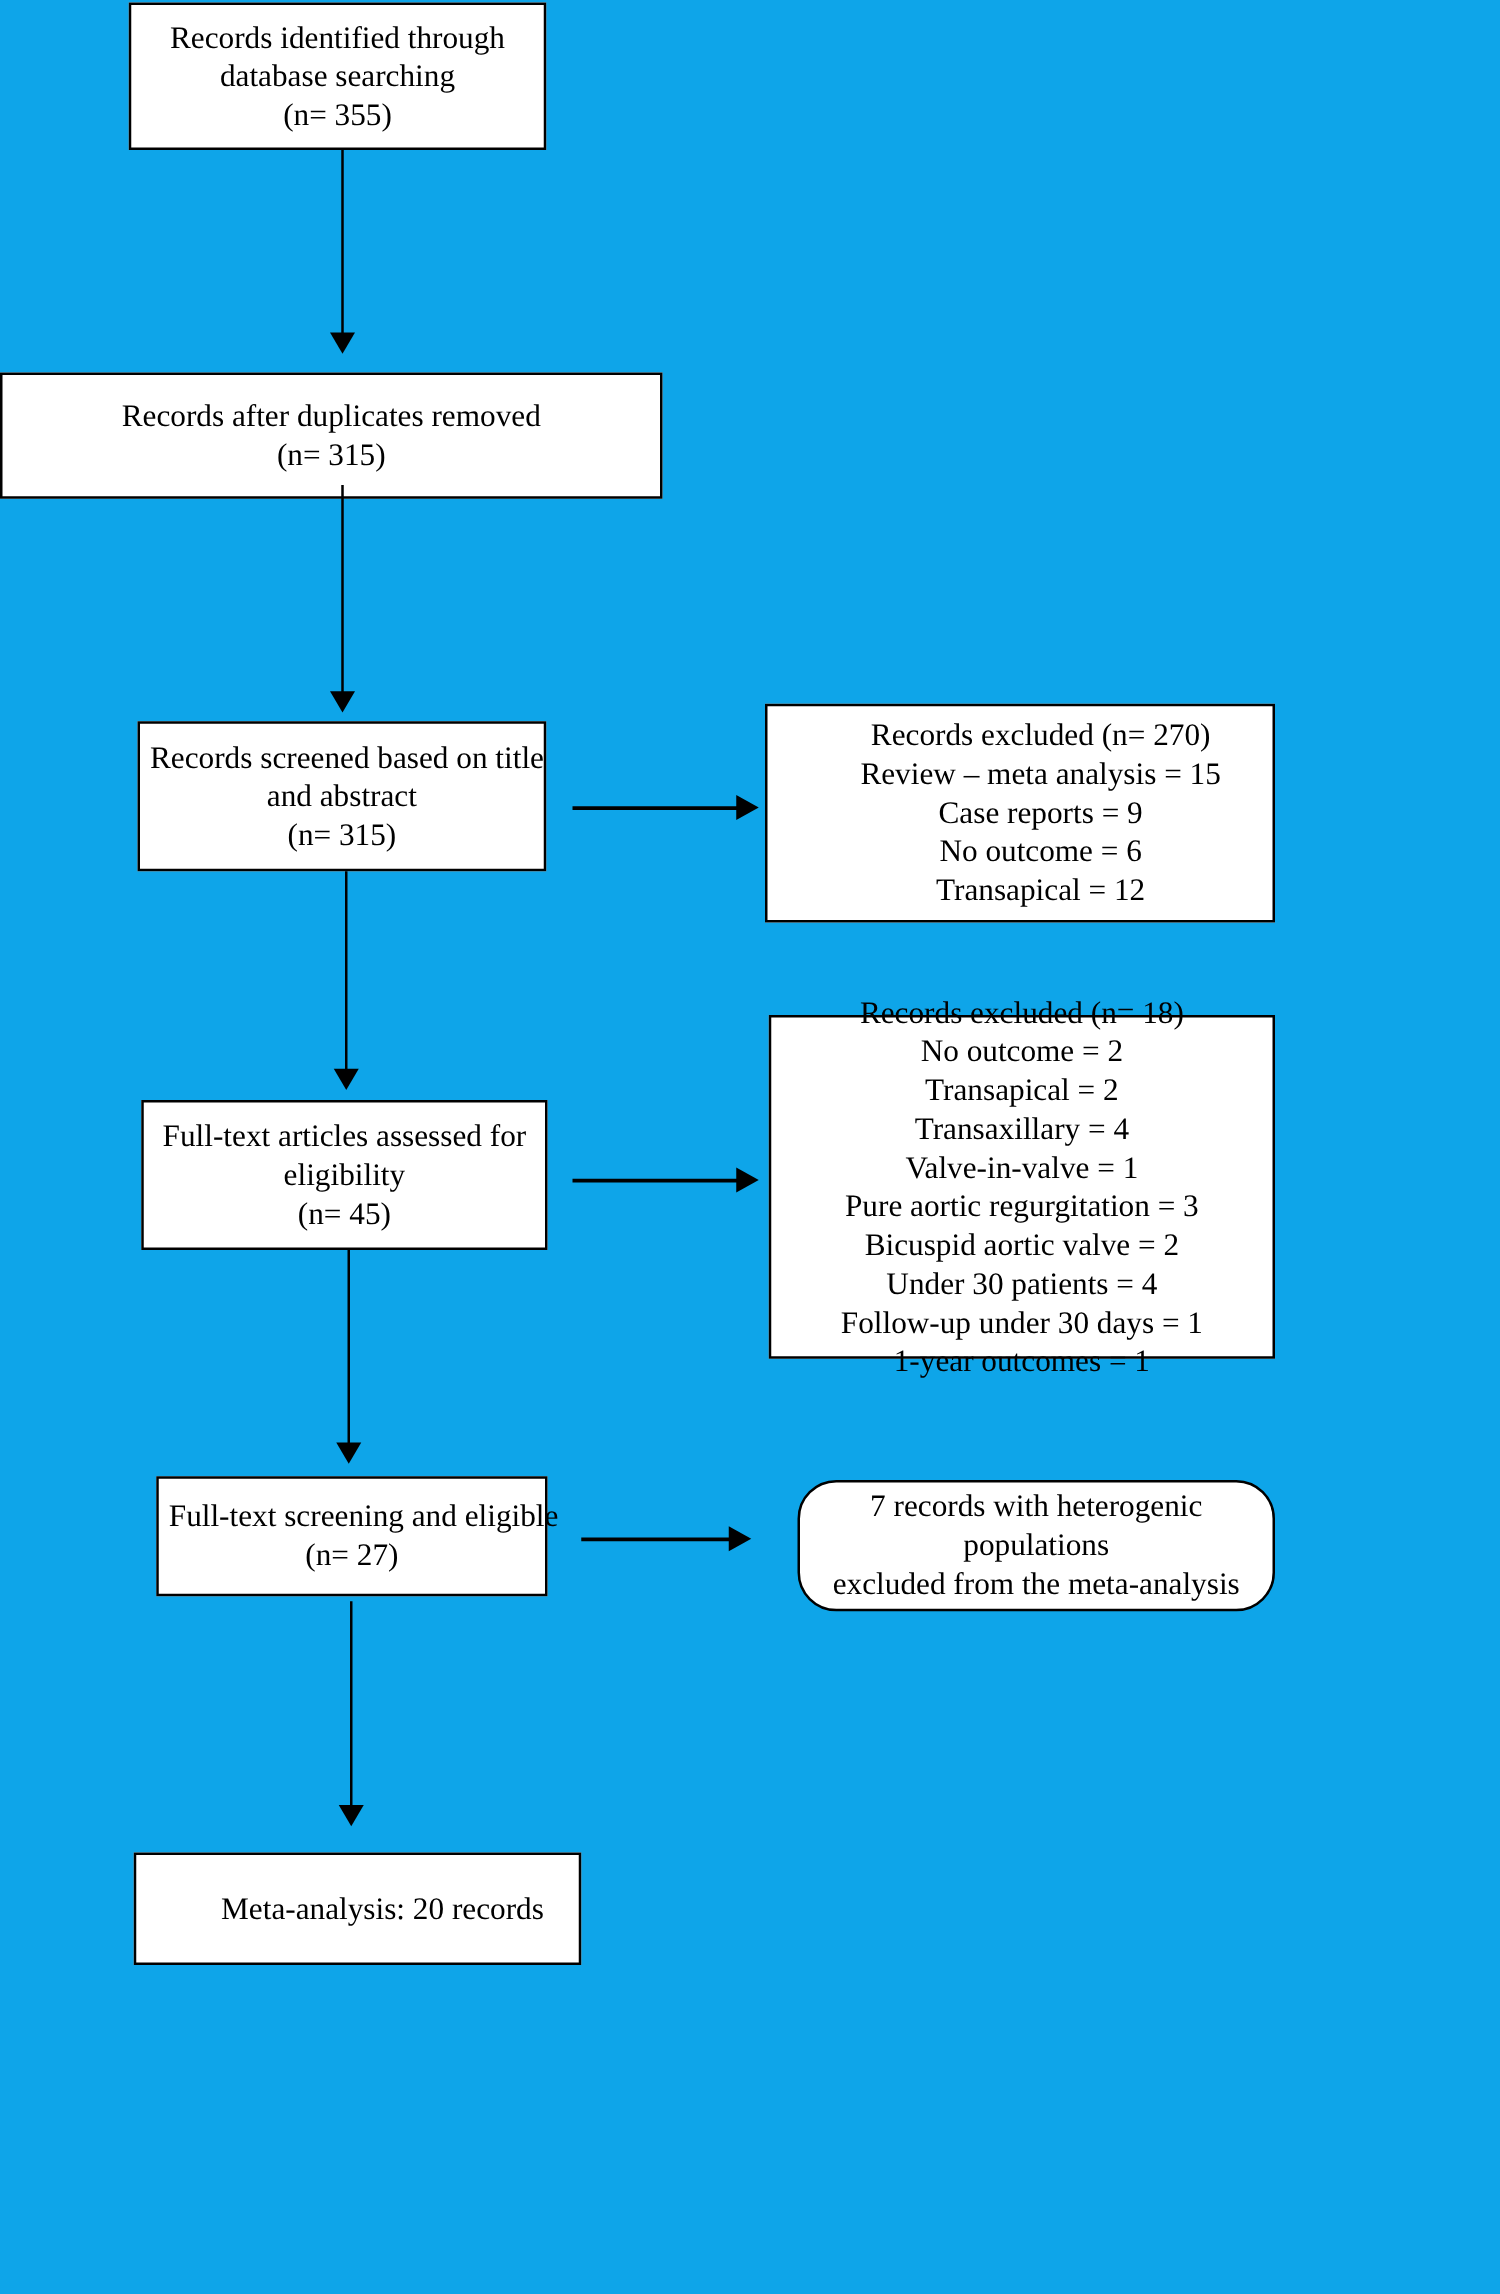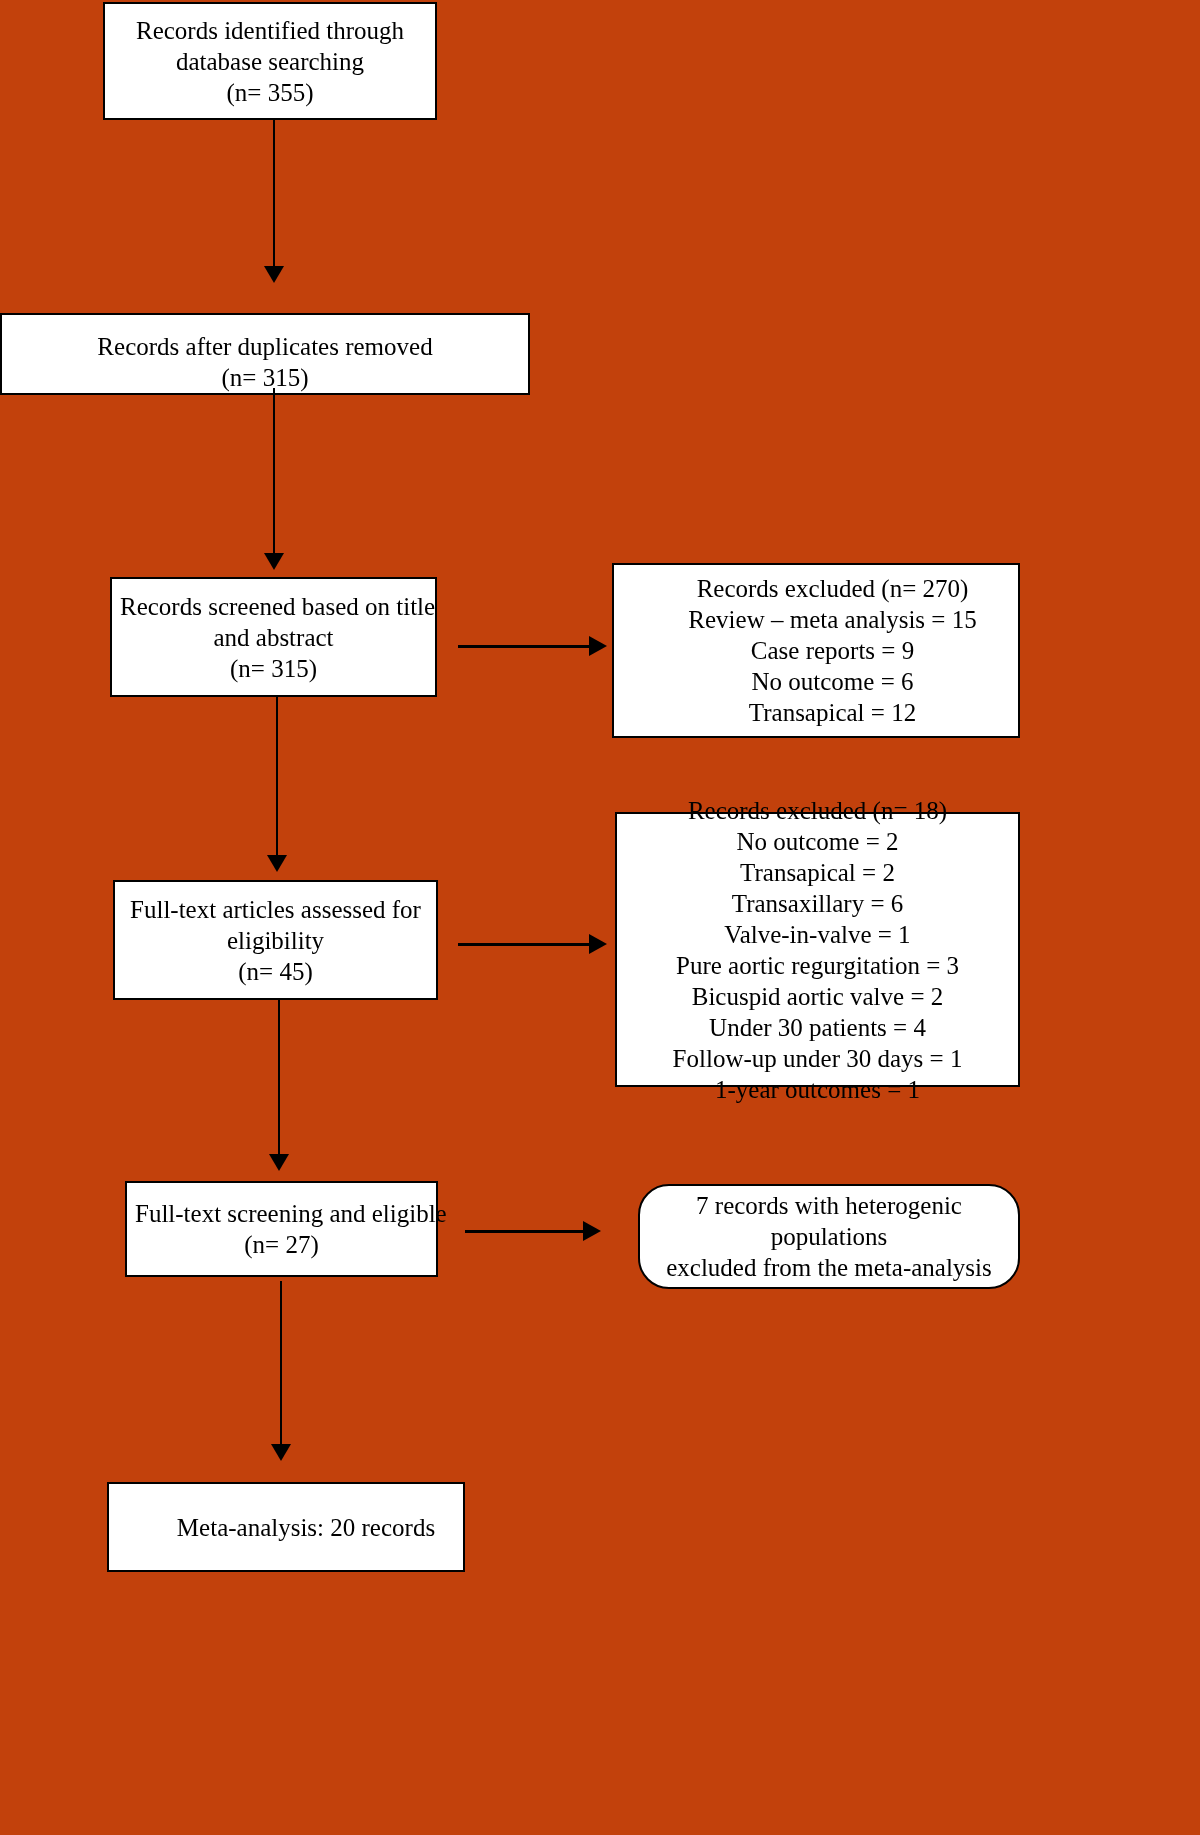--- a/index.html
+++ b/index.html
@@ -8,21 +8,21 @@
     background: #ffffff;
   }
   body {
     font-family: "Liberation Serif", "DejaVu Serif", serif;
     color: #000000;
   }
   #page {
     position: relative;
     width: 1200px;
     height: 1835px;
-    background: #c2410c;
+    background: #0ea5e9;
     overflow: hidden;
   }
   .box {
     position: absolute;
     box-sizing: border-box;
     border: 2px solid #000000;
     background: #ffffff;
     display: flex;
     align-items: center;
     justify-content: center;
@@ -78,21 +78,21 @@
     <div class="inner">
       <div class="line">Records identified through</div>
       <div class="line">database searching</div>
       <div class="line">(n= 355)</div>
     </div>
   </div>
 
   <div class="vstem" style="left:273px; top:120px; height:152px;"></div>
   <div class="vhead" style="left:264px; top:266px;"></div>
 
-  <div class="box" style="left:0px; top:313px; width:530px; height:82px;align-items:flex-end;">
+  <div class="box" style="left:0px; top:298px; width:530px; height:101px;">
     <div class="inner">
       <div class="line">Records after duplicates removed</div>
       <div class="line">(n= 315)</div>
     </div>
   </div>
 
   <div class="vstem" style="left:273px; top:388px; height:171px;"></div>
   <div class="vhead" style="left:264px; top:553px;"></div>
 
   <div class="box" style="left:110px; top:577px; width:327px; height:120px;">
@@ -128,21 +128,21 @@
   </div>
 
   <div class="hstem" style="left:458px; top:943px; width:135px;"></div>
   <div class="hhead" style="left:589px; top:934px;"></div>
 
   <div class="box" style="left:615px; top:812px; width:405px; height:275px;">
     <div class="inner">
       <div class="line">Records excluded (n= 18)</div>
       <div class="line">No outcome = 2</div>
       <div class="line">Transapical = 2</div>
-      <div class="line">Transaxillary = 6</div>
+      <div class="line">Transaxillary = 4</div>
       <div class="line">Valve-in-valve = 1</div>
       <div class="line">Pure aortic regurgitation = 3</div>
       <div class="line">Bicuspid aortic valve = 2</div>
       <div class="line">Under 30 patients = 4</div>
       <div class="line">Follow-up under 30 days = 1</div>
       <div class="line">1-year outcomes = 1</div>
     </div>
   </div>
 
   <div class="vstem" style="left:278px; top:1000px; height:160px;"></div>

